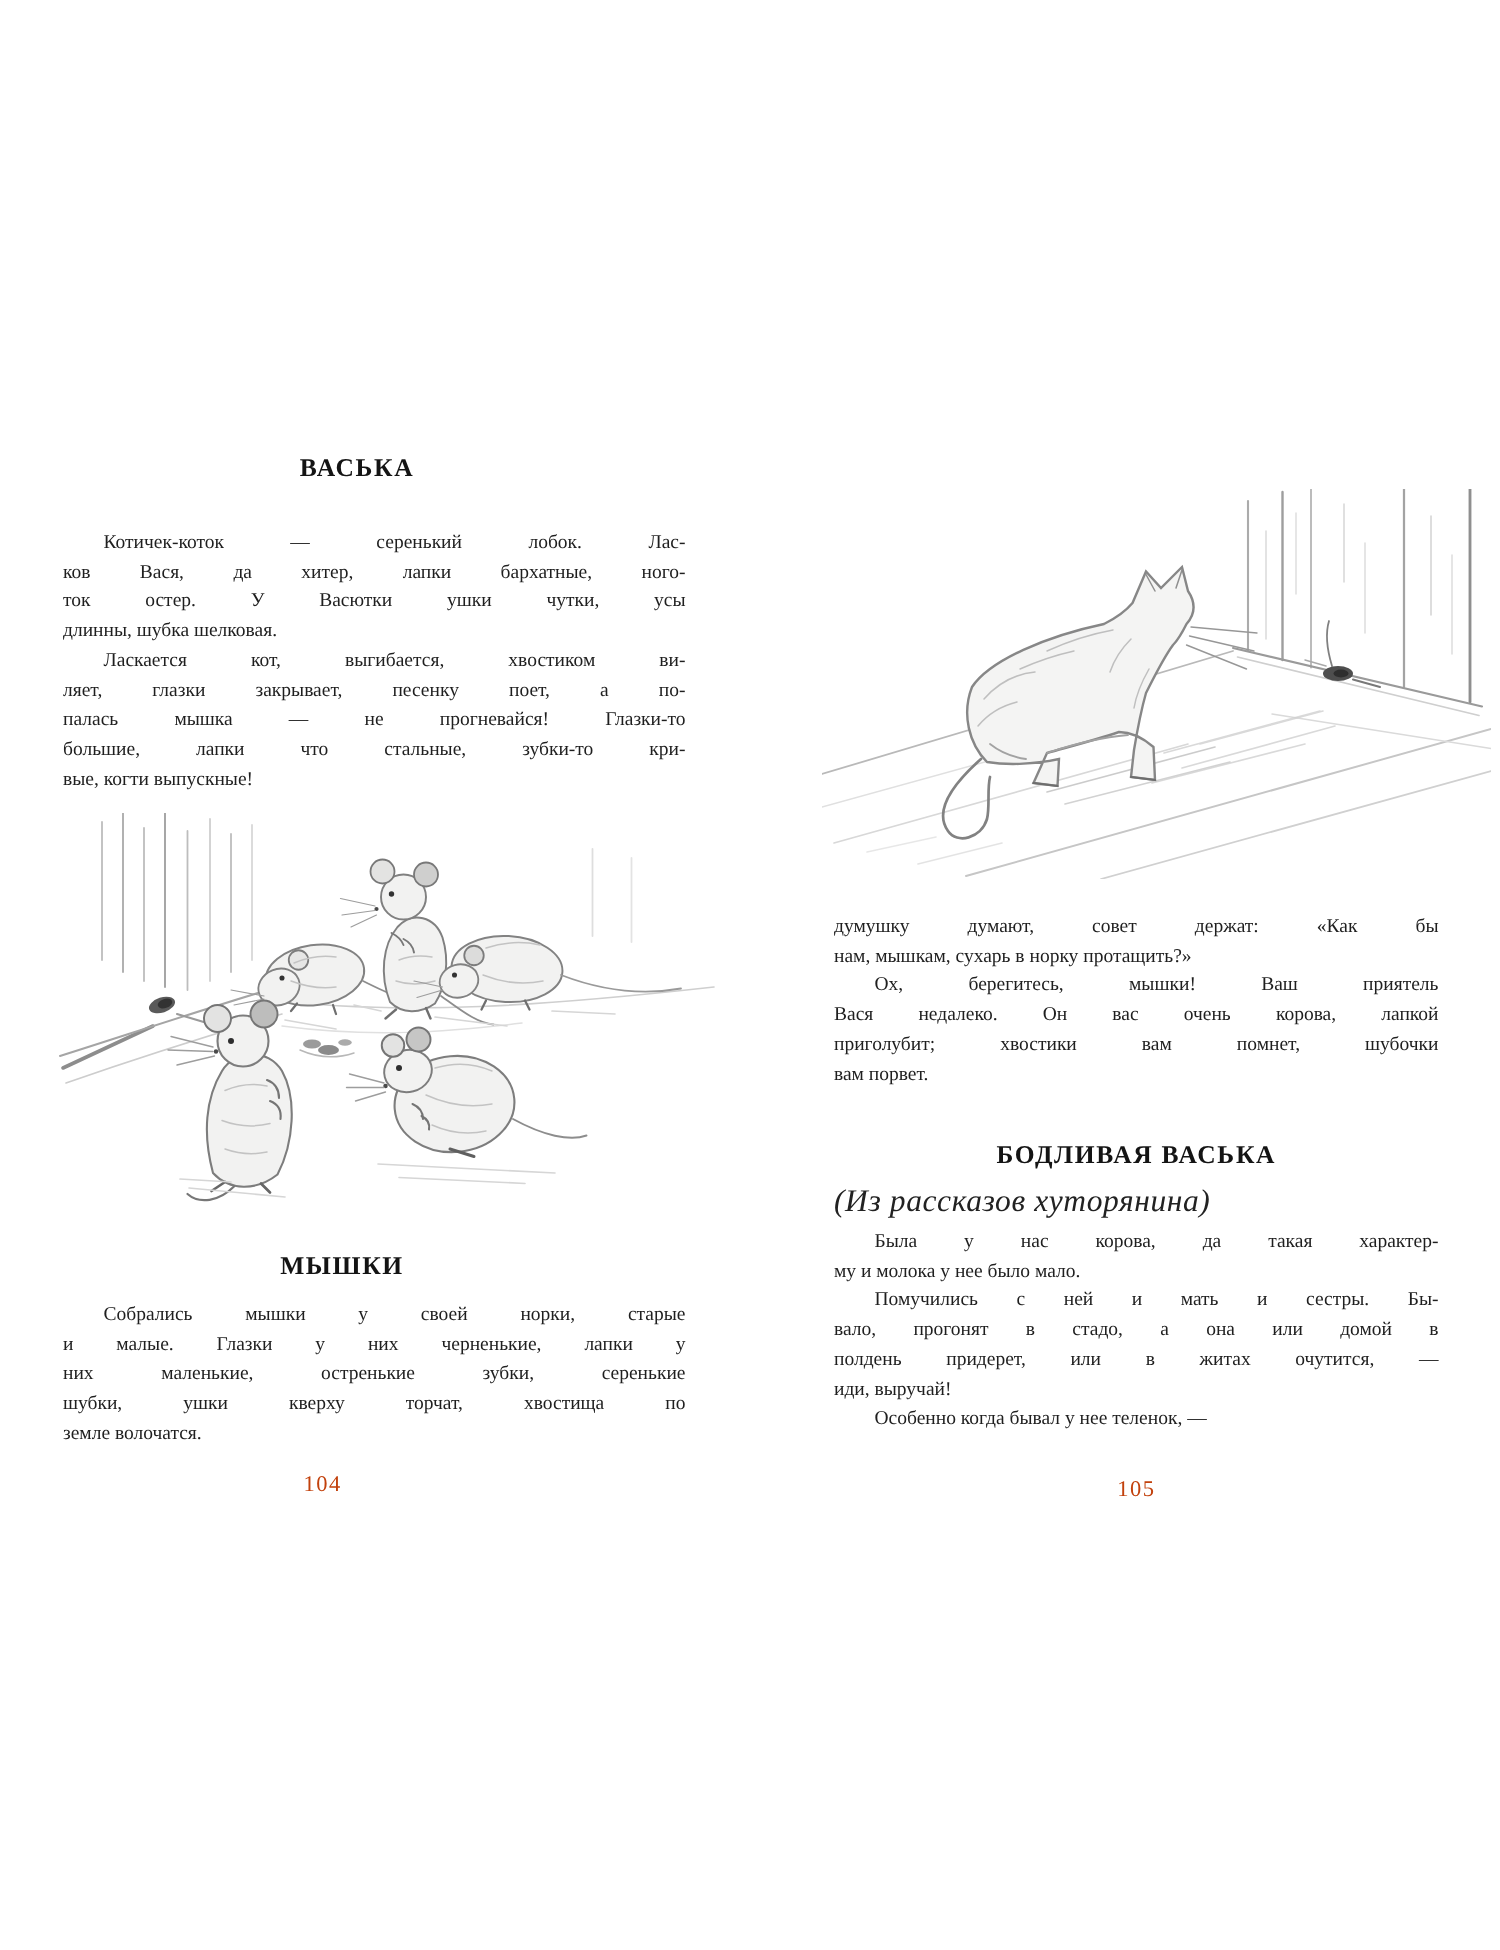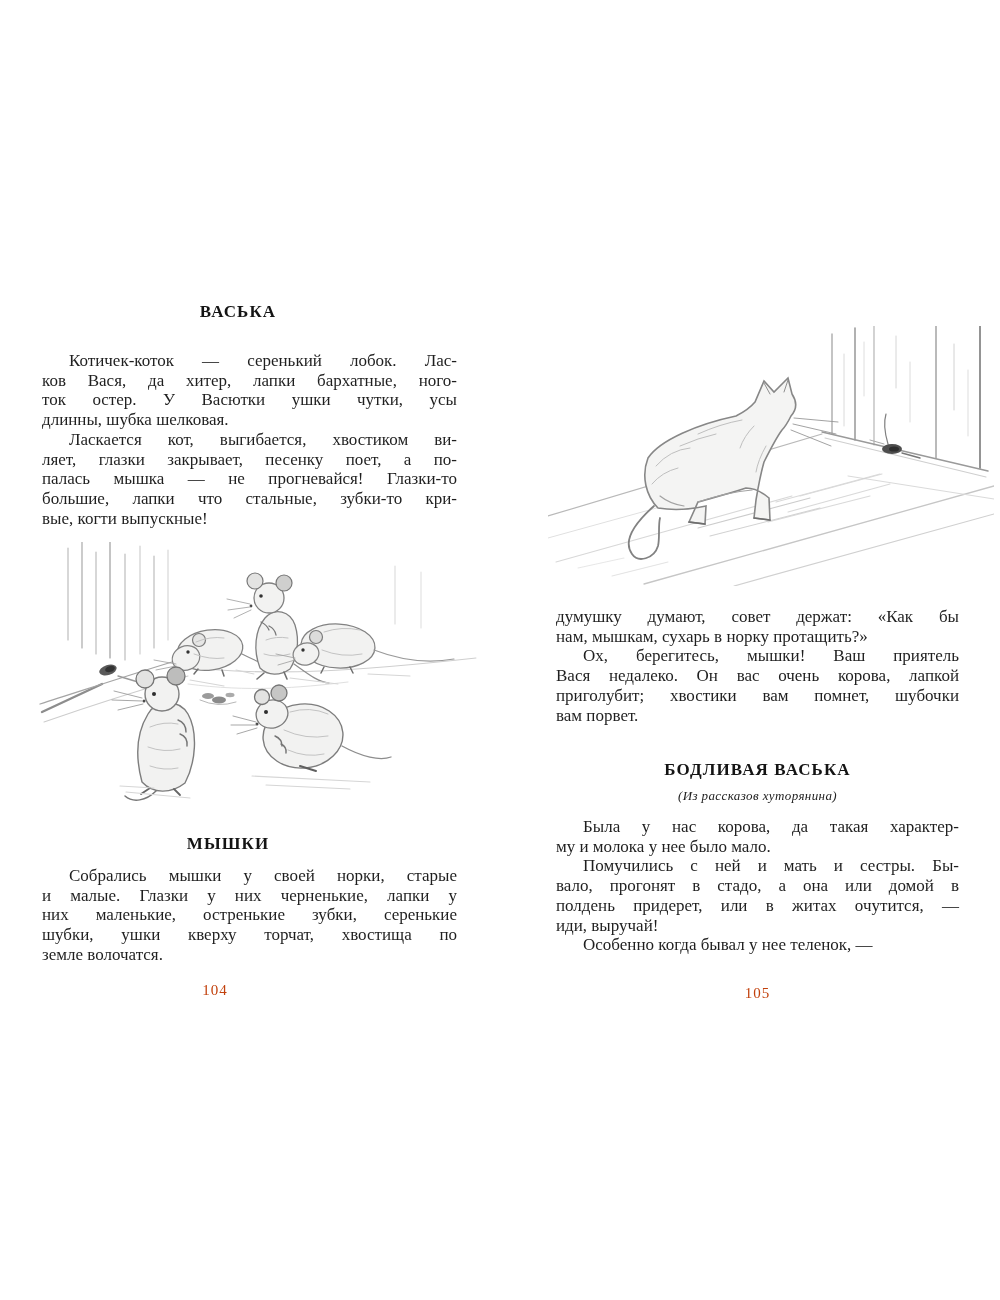--- a/index.html
+++ b/index.html
@@ -1,21 +1,21 @@
 <!DOCTYPE html>
 <html><head>
 <meta charset="utf-8">
 <style>
   html,body{margin:0;padding:0;background:#ffffff;}
   .spread{position:relative;width:1000px;height:1300px;background:#ffffff;overflow:hidden;
           font-family:"Liberation Serif","DejaVu Serif",serif;color:#1f1f1f;}
   .abs{position:absolute;}
   .story-title{font-weight:bold;font-size:17px;letter-spacing:1.1px;text-align:center;color:#141414;}
-  .subtitle{font-style:italic;font-size:13px;text-align:center;letter-spacing:.4px;color:#222;}
-  .text-block{font-size:17px;line-height:19.7px;}
+  .subtitle{font-style:italic;font-size:21px;letter-spacing:.4px;color:#222;}
+  .text-block{font-size:13px;line-height:19.7px;}
   .line{text-align:justify;text-align-last:justify;}
   .line.first{text-indent:27px;}
   .line.last{text-align-last:left;}
   .pagenum{font-size:15px;text-align:center;letter-spacing:1px;color:#c2410c;}
   svg{display:block;}
   .sk{fill:none;stroke-linecap:round;stroke-linejoin:round;}
 </style>
 </head>
 <body>
 

